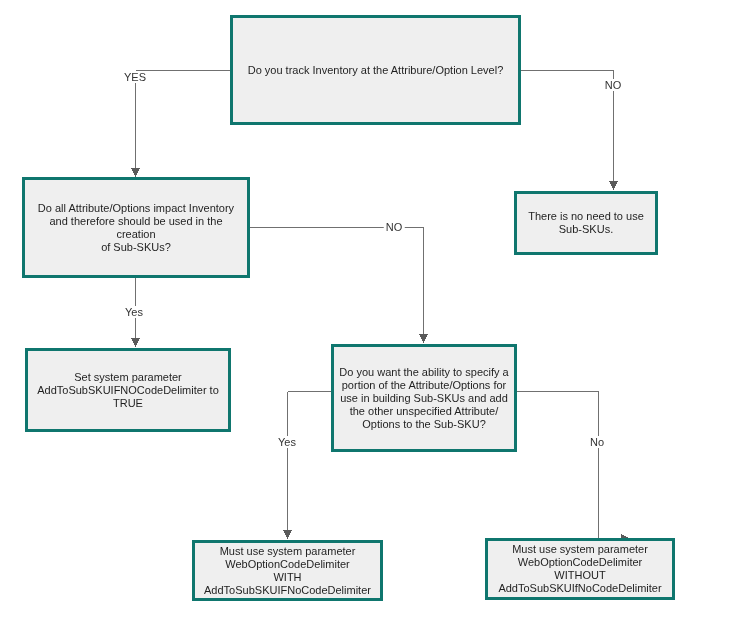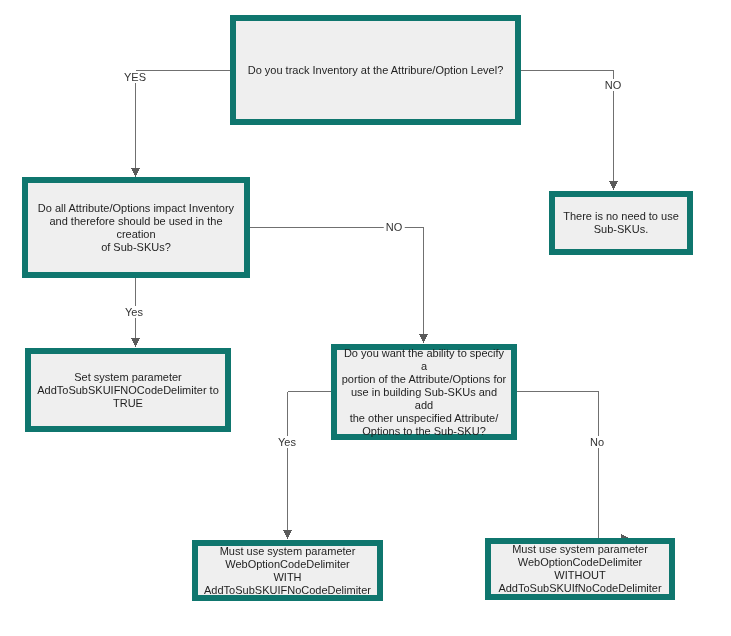--- a/index.html
+++ b/index.html
@@ -19,21 +19,21 @@
     position: absolute;
     left: 0;
     top: 0;
     width: 731px;
     height: 636px;
   }
   .node {
     position: absolute;
     box-sizing: border-box;
     background: #efefef;
-    border: 6px solid #0f766e;
+    border: 3px solid #0f766e;
     display: flex;
     align-items: center;
     justify-content: center;
     text-align: center;
     padding: 2px 4px;
   }
   .node-text {
     font-size: 11px;
     line-height: 13px;
     color: #1f1f1f;
@@ -45,23 +45,23 @@
     background: #ffffff;
     padding: 0 2px;
     font-size: 11px;
     line-height: 12px;
     color: #333333;
     white-space: nowrap;
   }
   
   #node-q1      { left: 230px; top: 15px;  width: 291px; height: 110px; }
   #node-q2      { left: 22px;  top: 177px; width: 228px; height: 101px; align-items: center; }
-  #node-noneed  { left: 549px; top: 191px; width: 144px; height: 64px;  }
+  #node-noneed  { left: 514px; top: 191px; width: 144px; height: 64px;  }
   #node-settrue { left: 25px;  top: 348px; width: 206px; height: 84px;  }
-  #node-q3      { left: 331px; top: 344px; width: 186px; height: 96px;  }
+  #node-q3      { left: 331px; top: 344px; width: 186px; height: 108px;  }
   #node-with    { left: 192px; top: 540px; width: 191px; height: 61px;  }
   #node-without { left: 485px; top: 538px; width: 190px; height: 62px;  }
   
   #label-track-yes   { left: 135px; top: 77px;  }
   #label-track-no    { left: 613px; top: 85px;  }
   #label-all-no      { left: 394px; top: 227px; }
   #label-all-yes     { left: 134px; top: 312px; }
   #label-specify-yes { left: 287px; top: 442px; }
   #label-specify-no  { left: 597px; top: 442px; }
 </style>

